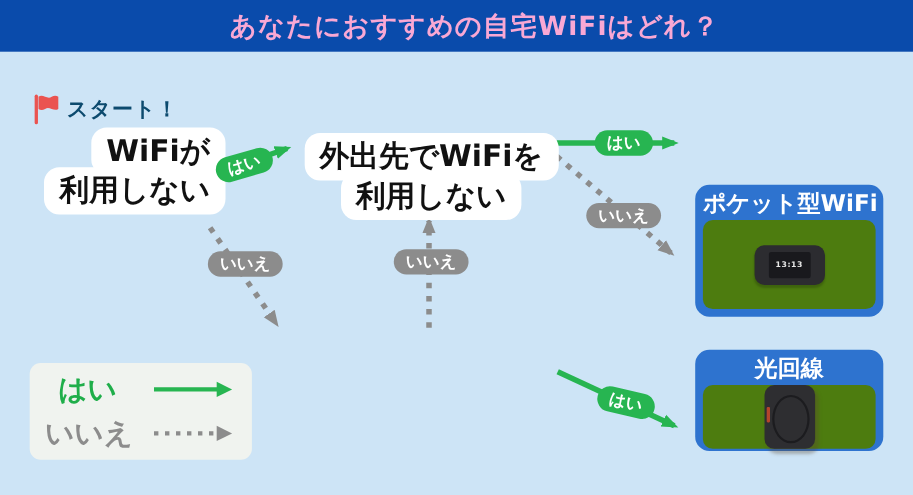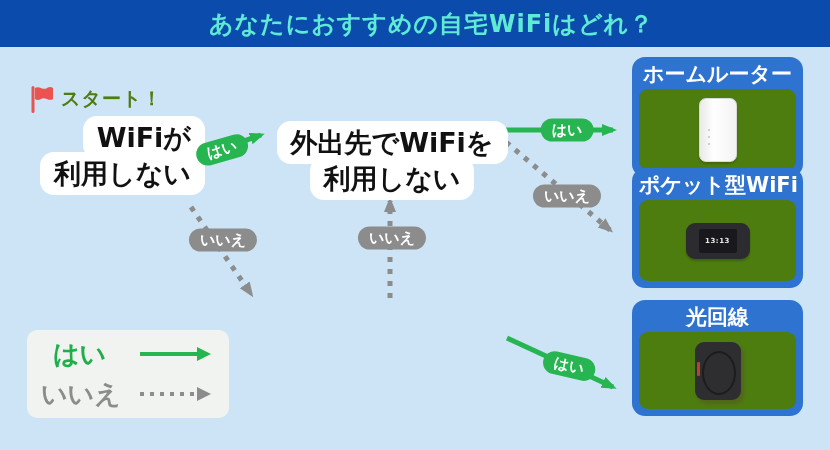--- a/index.html
+++ b/index.html
@@ -2,28 +2,28 @@
 <html><head>
 <meta charset="utf-8">
 <style>
   html,body{margin:0;padding:0;}
   body{font-family:"DejaVu Sans","Liberation Sans",sans-serif;}
   .canvas{position:relative;width:830px;height:450px;background:#cde4f6;overflow:hidden;}
 
   
   .header{position:absolute;left:0;top:0;width:830px;height:47px;background:#0a4bab;
           display:flex;align-items:center;justify-content:center;}
-  .header-title{color:#5eead4;font-weight:bold;font-size:24px;letter-spacing:1px;margin-left:33px;}
+  .header-title{color:#f9a8d4;font-weight:bold;font-size:24px;letter-spacing:1px;margin-left:33px;}
 
   
   svg.flow{position:absolute;left:0;top:0;}
 
   
   .start{position:absolute;left:30px;top:84px;display:flex;align-items:center;gap:7px;}
-  .start-label{color:#4d7c0f;font-weight:bold;font-size:19px;letter-spacing:1px;}
+  .start-label{color:#0c4a6e;font-weight:bold;font-size:19px;letter-spacing:1px;}
 
   
   .node{position:absolute;display:flex;flex-direction:column;align-items:center;}
   .node .line{background:#ffffff;border-radius:14px;padding:2px 14px;
               font-weight:bold;font-size:27px;line-height:1.45;color:#111;white-space:nowrap;}
   .node .line + .line{margin-top:-7px;}
   .node-q1{left:20px;top:116px;width:185px;align-items:flex-end;}
   .node-q2{left:277px;top:93px;width:230px;margin-top:28px;}
   .node-q3{left:262px;top:302px;width:255px;}
 
@@ -111,39 +111,33 @@
   </div>
 
 
   <span class="badge yes" style="left:222px;top:150px;--r:-16deg">はい</span>
   <span class="badge no" style="left:223px;top:240px">いいえ</span>
   <span class="badge no" style="left:392px;top:238px">いいえ</span>
   <span class="badge yes" style="left:567px;top:130px">はい</span>
   <span class="badge no" style="left:567px;top:196px">いいえ</span>
   <span class="badge yes" style="left:569px;top:366px;--r:13deg">はい</span>
 
-  <div class="card" style="top:57px;height:120px">
-    <div class="card-title">ホームルーター</div>
-    <div class="card-body">
-      <div class="dev-home"></div>
-    </div>
-  </div>
 
   <div class="card" style="top:168px;height:120px">
     <div class="card-title">ポケット型WiFi</div>
     <div class="card-body">
       <div class="dev-pocket">
         <div class="screen">
           <span class="time">13:13</span>
         </div>
       </div>
     </div>
   </div>
 
-  <div class="card" style="top:300px;height:116px">
+  <div class="card" style="top:318px;height:92px">
     <div class="card-title">光回線</div>
     <div class="card-body">
       <div class="dev-fiber"></div>
     </div>
   </div>
 
   <div class="legend">
     <div class="legend-row">
       <span class="legend-label yes">はい</span>
       <svg width="78" height="18" viewBox="0 0 78 18">

